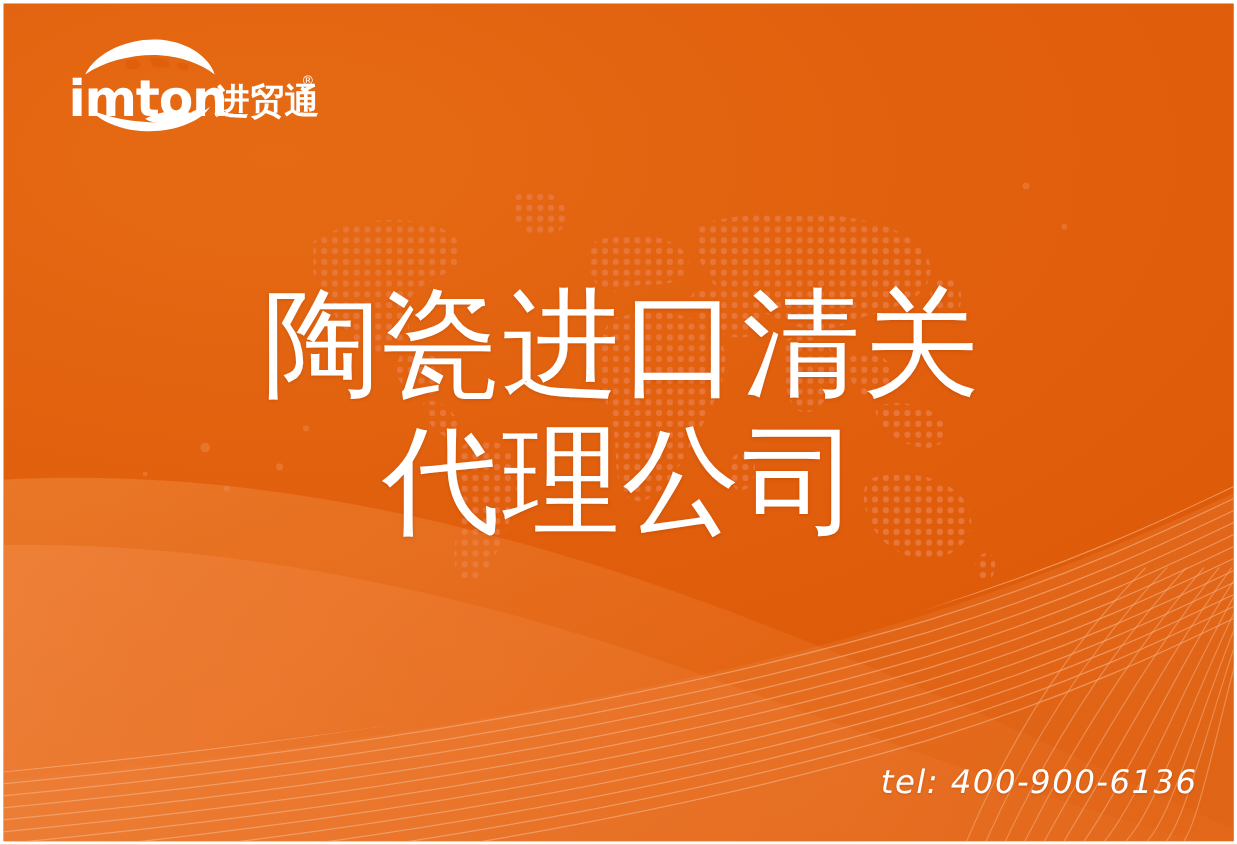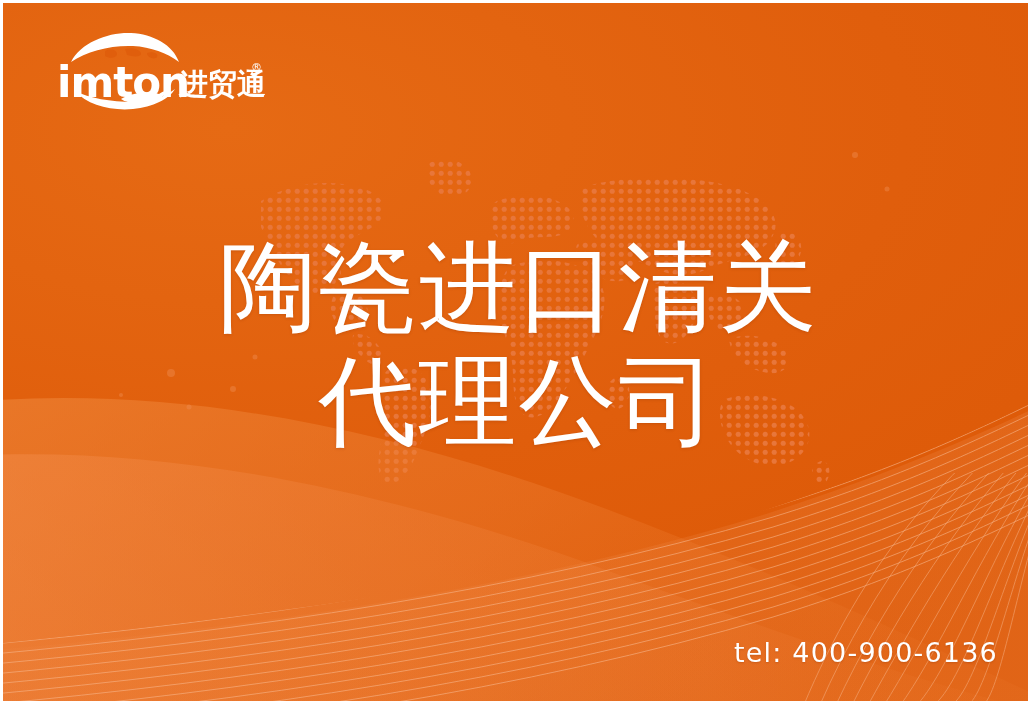--- a/index.html
+++ b/index.html
@@ -88,20 +88,21 @@
   #phone {
     position: absolute;
     right: 30px;
     bottom: 33px;
     color: #ffffff;
     font-size: 27px;
     letter-spacing: 1.2px;
     font-family: "DejaVu Sans", "Liberation Sans", sans-serif;
     white-space: nowrap;
     text-shadow: 0 1px 2px rgba(120,40,0,0.25);
+    font-style: italic;
   }
 </style>
 </head>
 <body>
 
 <div id="banner">
 
   <div class="layer" id="bg-base"></div>
 
   <div id="dot-map">

